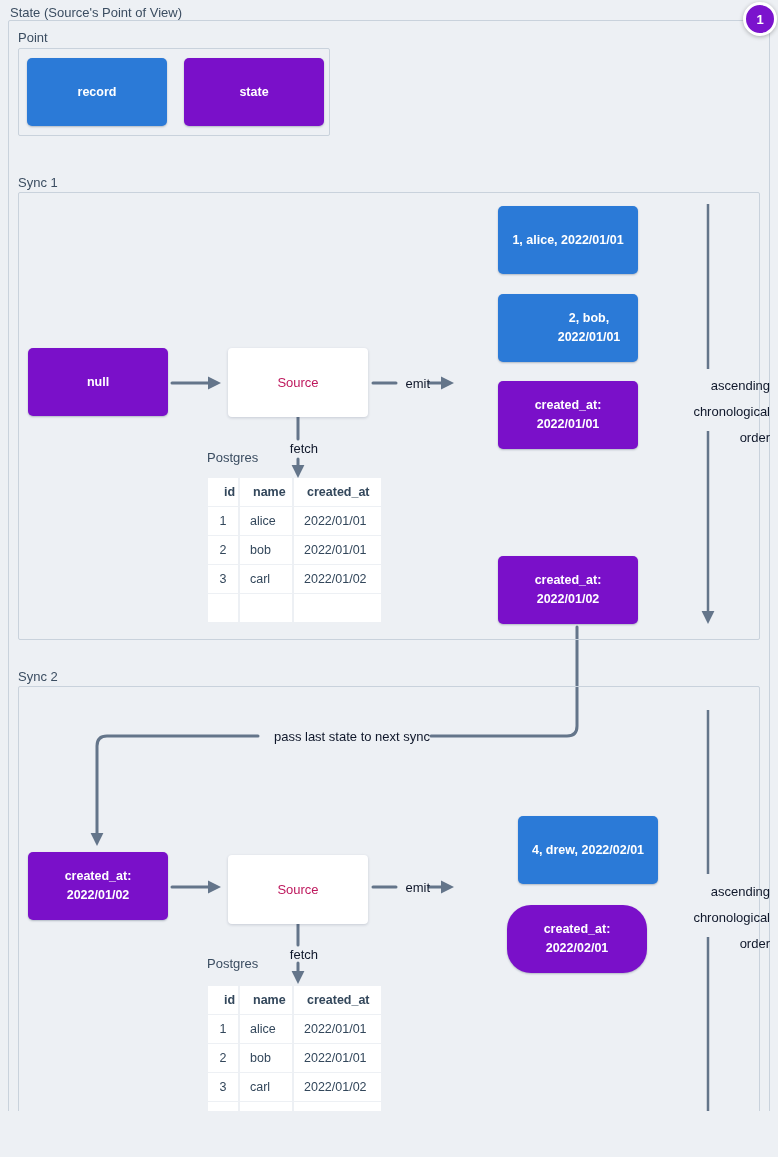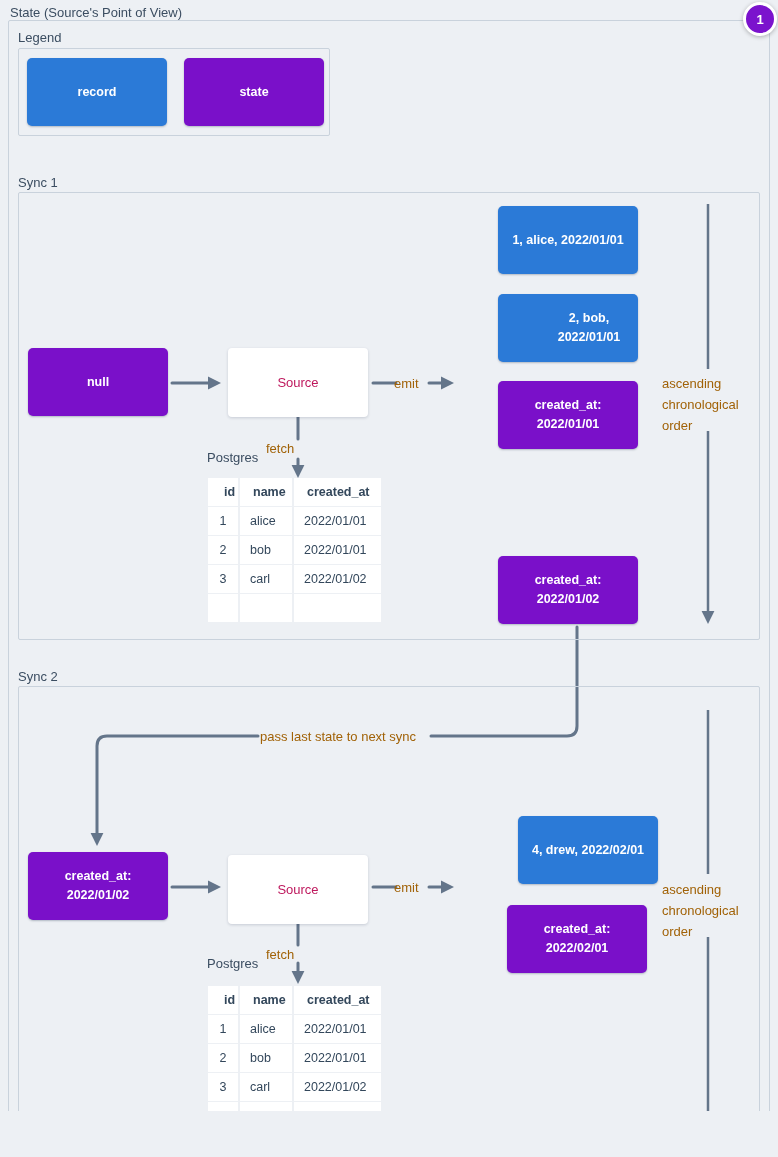--- a/index.html
+++ b/index.html
@@ -5,22 +5,22 @@
   * { margin:0; padding:0; box-sizing:border-box; }
   html,body { background:#edf0f4; }
   .canvas {
     position:relative; width:778px; height:1111px; overflow:hidden;
     background:#edf0f4;
     font-family:"Liberation Sans", sans-serif;
     color:#3b4d61;
   }
   .frame { position:absolute; border:1px solid #c9d2dc; border-radius:2px; }
   .lbl { position:absolute; font-size:13px; color:#3b4d61; white-space:nowrap; }
-  .note { position:absolute; font-size:13px; color:#a16207; text-align:left; }
-  .wrapnote { white-space:normal; line-height:21px; }
+  .note { position:absolute; font-size:13px; color:#0f172a; text-align:right; }
+  .wrapnote { white-space:normal; line-height:26px;margin-left:16px; }
   .chip {
     position:absolute; width:140px; height:68px; border-radius:5px;
     display:flex; align-items:center; justify-content:center; text-align:center;
     color:#ffffff; font-size:12.5px; font-weight:bold; line-height:1.5;
     box-shadow:0 1px 2px rgba(20,40,70,.28); padding:0 2px;
   }
   .chip.record { background:#2b7ad7; }
   .chip.state  { background:#7a10c9; padding:0 20px; }
   .source {
     position:absolute; width:140px; height:69px; background:#ffffff; border-radius:4px;
@@ -87,21 +87,21 @@
       <path d="M454,887 L441,880.6 L441,893.4 Z"></path>
       <path d="M298,984 L291.6,971 L304.4,971 Z"></path>
       <path d="M708,1128 L701.6,1115 L714.4,1115 Z"></path>
     </g>
   </svg>
 
   <div class="lbl" style="left:10px; top:5px;">State (Source's Point of View)</div>
   <div class="frame" style="left:8px; top:20px; width:762px; height:1128px;"></div>
   <div class="badge">1</div>
 
-  <div class="lbl" style="left:18px; top:30px;">Legend</div>
+  <div class="lbl" style="left:18px; top:30px;">Point</div>
   <div class="frame" style="left:18px; top:48px; width:312px; height:88px;"></div>
   <div class="chip record" style="left:27px; top:58px;">record</div>
   <div class="chip state" style="left:184px; top:58px;">state</div>
 
   <div class="lbl" style="left:18px; top:175px;">Sync 1</div>
   <div class="frame" style="left:18px; top:192px; width:742px; height:448px;"></div>
 
   <div class="chip state" style="left:28px; top:348px;">null</div>
   <div class="source" style="left:228px; top:348px;">Source</div>
 
@@ -140,21 +140,21 @@
 
   <div class="chip state" style="left:28px; top:852px;">created_at: 2022/01/02</div>
   <div class="source" style="left:228px; top:855px;">Source</div>
 
   <div class="note" style="left:394px; top:880px; width:36px;">emit</div>
   <div class="note" style="left:266px; top:947px; width:52px;">fetch</div>
   <div class="lbl" style="left:207px; top:956px;">Postgres</div>
   <div class="note wrapnote" style="left:662px; top:879px; width:92px;">ascending chronological order</div>
 
   <div class="chip record" style="left:518px; top:816px;">4, drew, 2022/02/01</div>
-  <div class="chip state" style="left:507px; top:905px;">created_at: 2022/02/01</div>
+  <div class="chip state" style="left:507px; top:905px;border-radius:24px;">created_at: 2022/02/01</div>
 
   <div class="dbtable" style="left:208px; top:986px;">
     <div class="cell hd c-id">id</div>
     <div class="cell hd c-l">name</div>
     <div class="cell hd c-l">created_at</div>
     <div class="cell c-id">1</div>
     <div class="cell c-l">alice</div>
     <div class="cell c-l">2022/01/01</div>
     <div class="cell c-id">2</div>
     <div class="cell c-l">bob</div>

